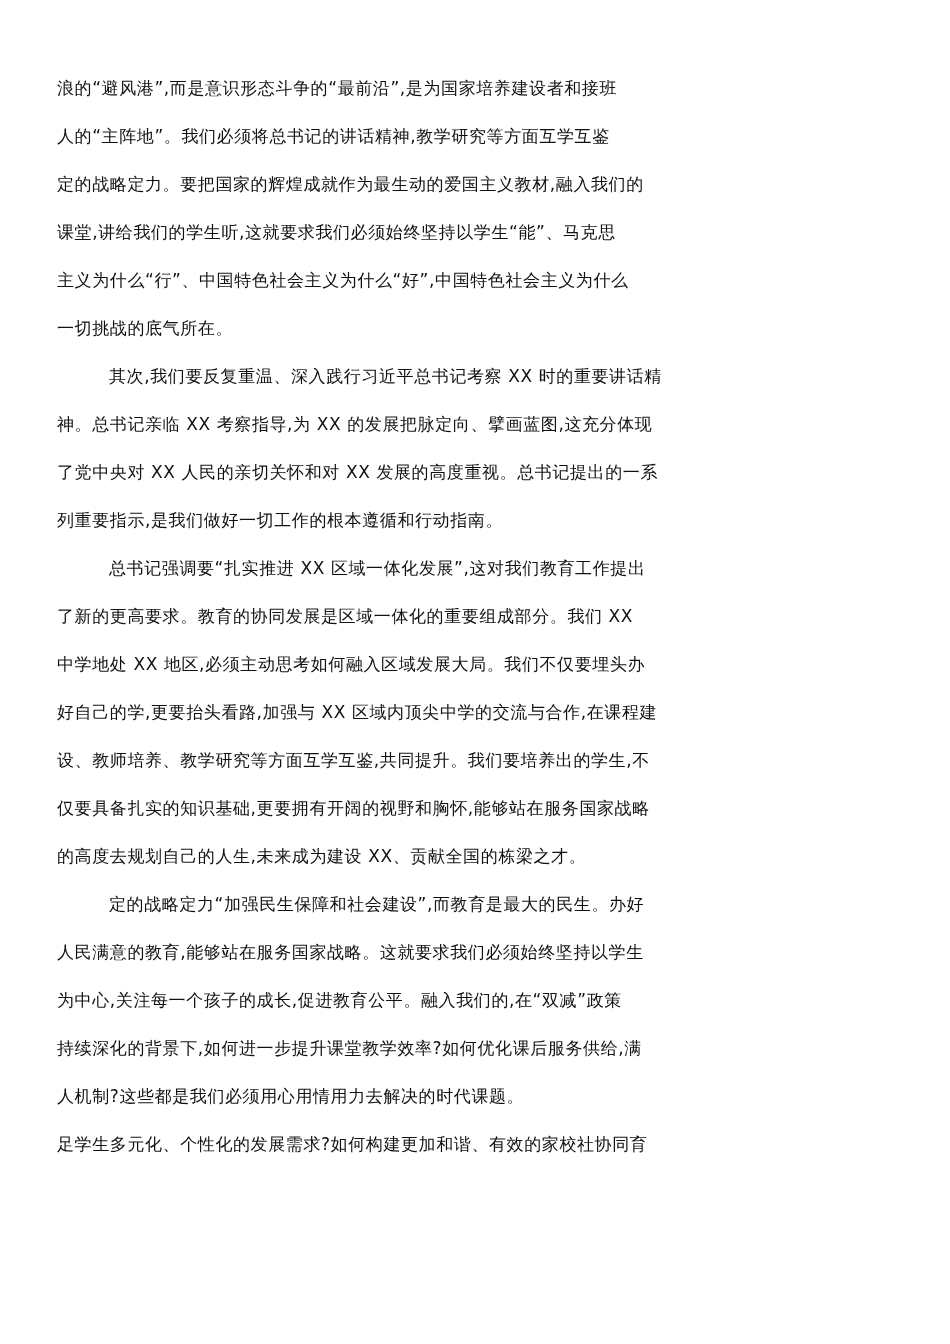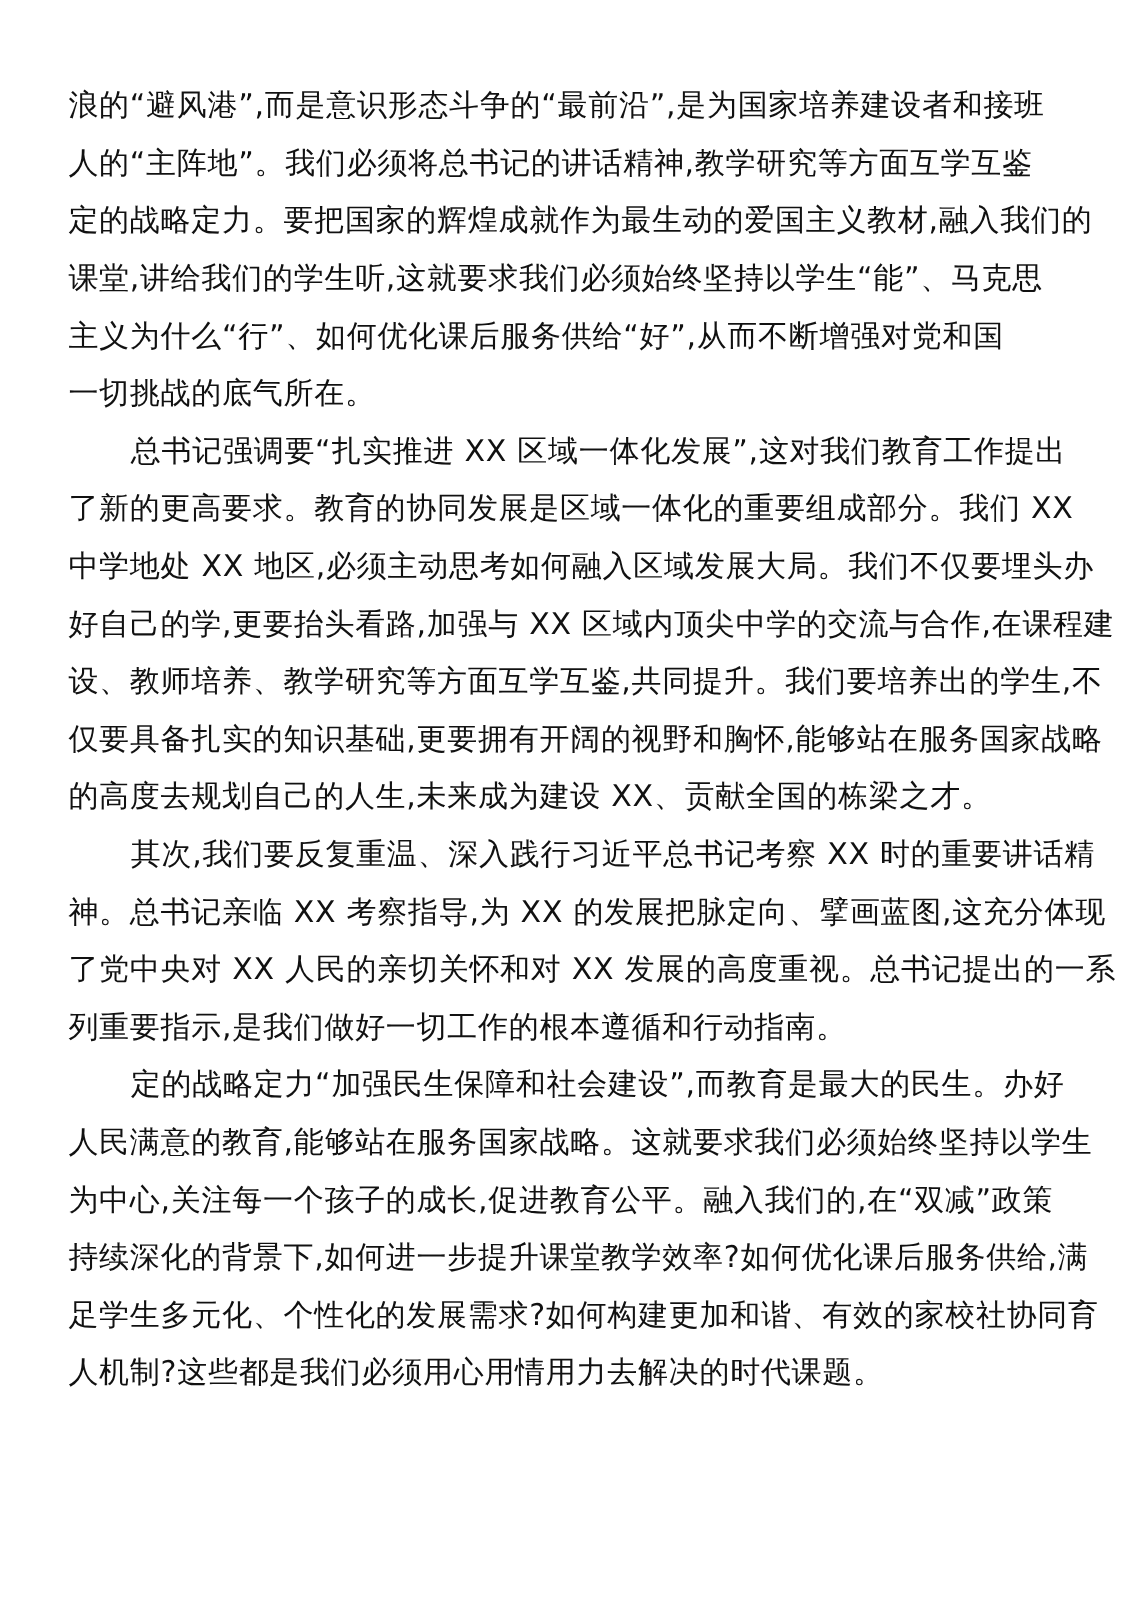--- a/index.html
+++ b/index.html
@@ -12,21 +12,21 @@
       height: 1344px;
       position: relative;
       overflow: hidden;
     }
     .page {
       position: absolute;
       left: 57px;
       top: 66px;
       width: 840px;
       font-family: "DejaVu Sans", "Liberation Sans", sans-serif;
-      font-size: 25px;
+      font-size: 17px;
       color: #111111;
     }
     .line {
       display: block;
       height: 48px;
       line-height: 44px;
       white-space: nowrap;
       letter-spacing: 0.6px;
     }
     .line.indent {
@@ -39,43 +39,43 @@
 </head>
 <body>
 
 <div class="page">
 
   <div class="paragraph">
     <span class="line">浪的“避风港”,而是意识形态斗争的“最前沿”,是为国家培养建设者和接班</span>
     <span class="line">人的“主阵地”。我们必须将总书记的讲话精神,教学研究等方面互学互鉴</span>
     <span class="line">定的战略定力。要把国家的辉煌成就作为最生动的爱国主义教材,融入我们的</span>
     <span class="line">课堂,讲给我们的学生听,这就要求我们必须始终坚持以学生“能”、马克思</span>
-    <span class="line">主义为什么“行”、如何优化课后服务供给“好”,从而不断增强对党和国</span>
+    <span class="line">主义为什么“行”、中国特色社会主义为什么“好”,中国特色社会主义为什么</span>
     <span class="line">一切挑战的底气所在。</span>
+  </div>
+
+  <div class="paragraph">
+    <span class="line indent">其次,我们要反复重温、深入践行习近平总书记考察 XX 时的重要讲话精</span>
+    <span class="line">神。总书记亲临 XX 考察指导,为 XX 的发展把脉定向、擘画蓝图,这充分体现</span>
+    <span class="line">了党中央对 XX 人民的亲切关怀和对 XX 发展的高度重视。总书记提出的一系</span>
+    <span class="line">列重要指示,是我们做好一切工作的根本遵循和行动指南。</span>
   </div>
 
   <div class="paragraph">
     <span class="line indent">总书记强调要“扎实推进 XX 区域一体化发展”,这对我们教育工作提出</span>
     <span class="line">了新的更高要求。教育的协同发展是区域一体化的重要组成部分。我们 XX</span>
     <span class="line">中学地处 XX 地区,必须主动思考如何融入区域发展大局。我们不仅要埋头办</span>
     <span class="line">好自己的学,更要抬头看路,加强与 XX 区域内顶尖中学的交流与合作,在课程建</span>
     <span class="line">设、教师培养、教学研究等方面互学互鉴,共同提升。我们要培养出的学生,不</span>
     <span class="line">仅要具备扎实的知识基础,更要拥有开阔的视野和胸怀,能够站在服务国家战略</span>
     <span class="line">的高度去规划自己的人生,未来成为建设 XX、贡献全国的栋梁之才。</span>
   </div>
 
   <div class="paragraph">
-    <span class="line indent">其次,我们要反复重温、深入践行习近平总书记考察 XX 时的重要讲话精</span>
-    <span class="line">神。总书记亲临 XX 考察指导,为 XX 的发展把脉定向、擘画蓝图,这充分体现</span>
-    <span class="line">了党中央对 XX 人民的亲切关怀和对 XX 发展的高度重视。总书记提出的一系</span>
-    <span class="line">列重要指示,是我们做好一切工作的根本遵循和行动指南。</span>
-  </div>
-
-  <div class="paragraph">
     <span class="line indent">定的战略定力“加强民生保障和社会建设”,而教育是最大的民生。办好</span>
     <span class="line">人民满意的教育,能够站在服务国家战略。这就要求我们必须始终坚持以学生</span>
     <span class="line">为中心,关注每一个孩子的成长,促进教育公平。融入我们的,在“双减”政策</span>
     <span class="line">持续深化的背景下,如何进一步提升课堂教学效率?如何优化课后服务供给,满</span>
+    <span class="line">人机制?这些都是我们必须用心用情用力去解决的时代课题。</span>
     <span class="line">足学生多元化、个性化的发展需求?如何构建更加和谐、有效的家校社协同育</span>
-    <span class="line">人机制?这些都是我们必须用心用情用力去解决的时代课题。</span>
   </div>
 
 </div>
 
 </body></html>

